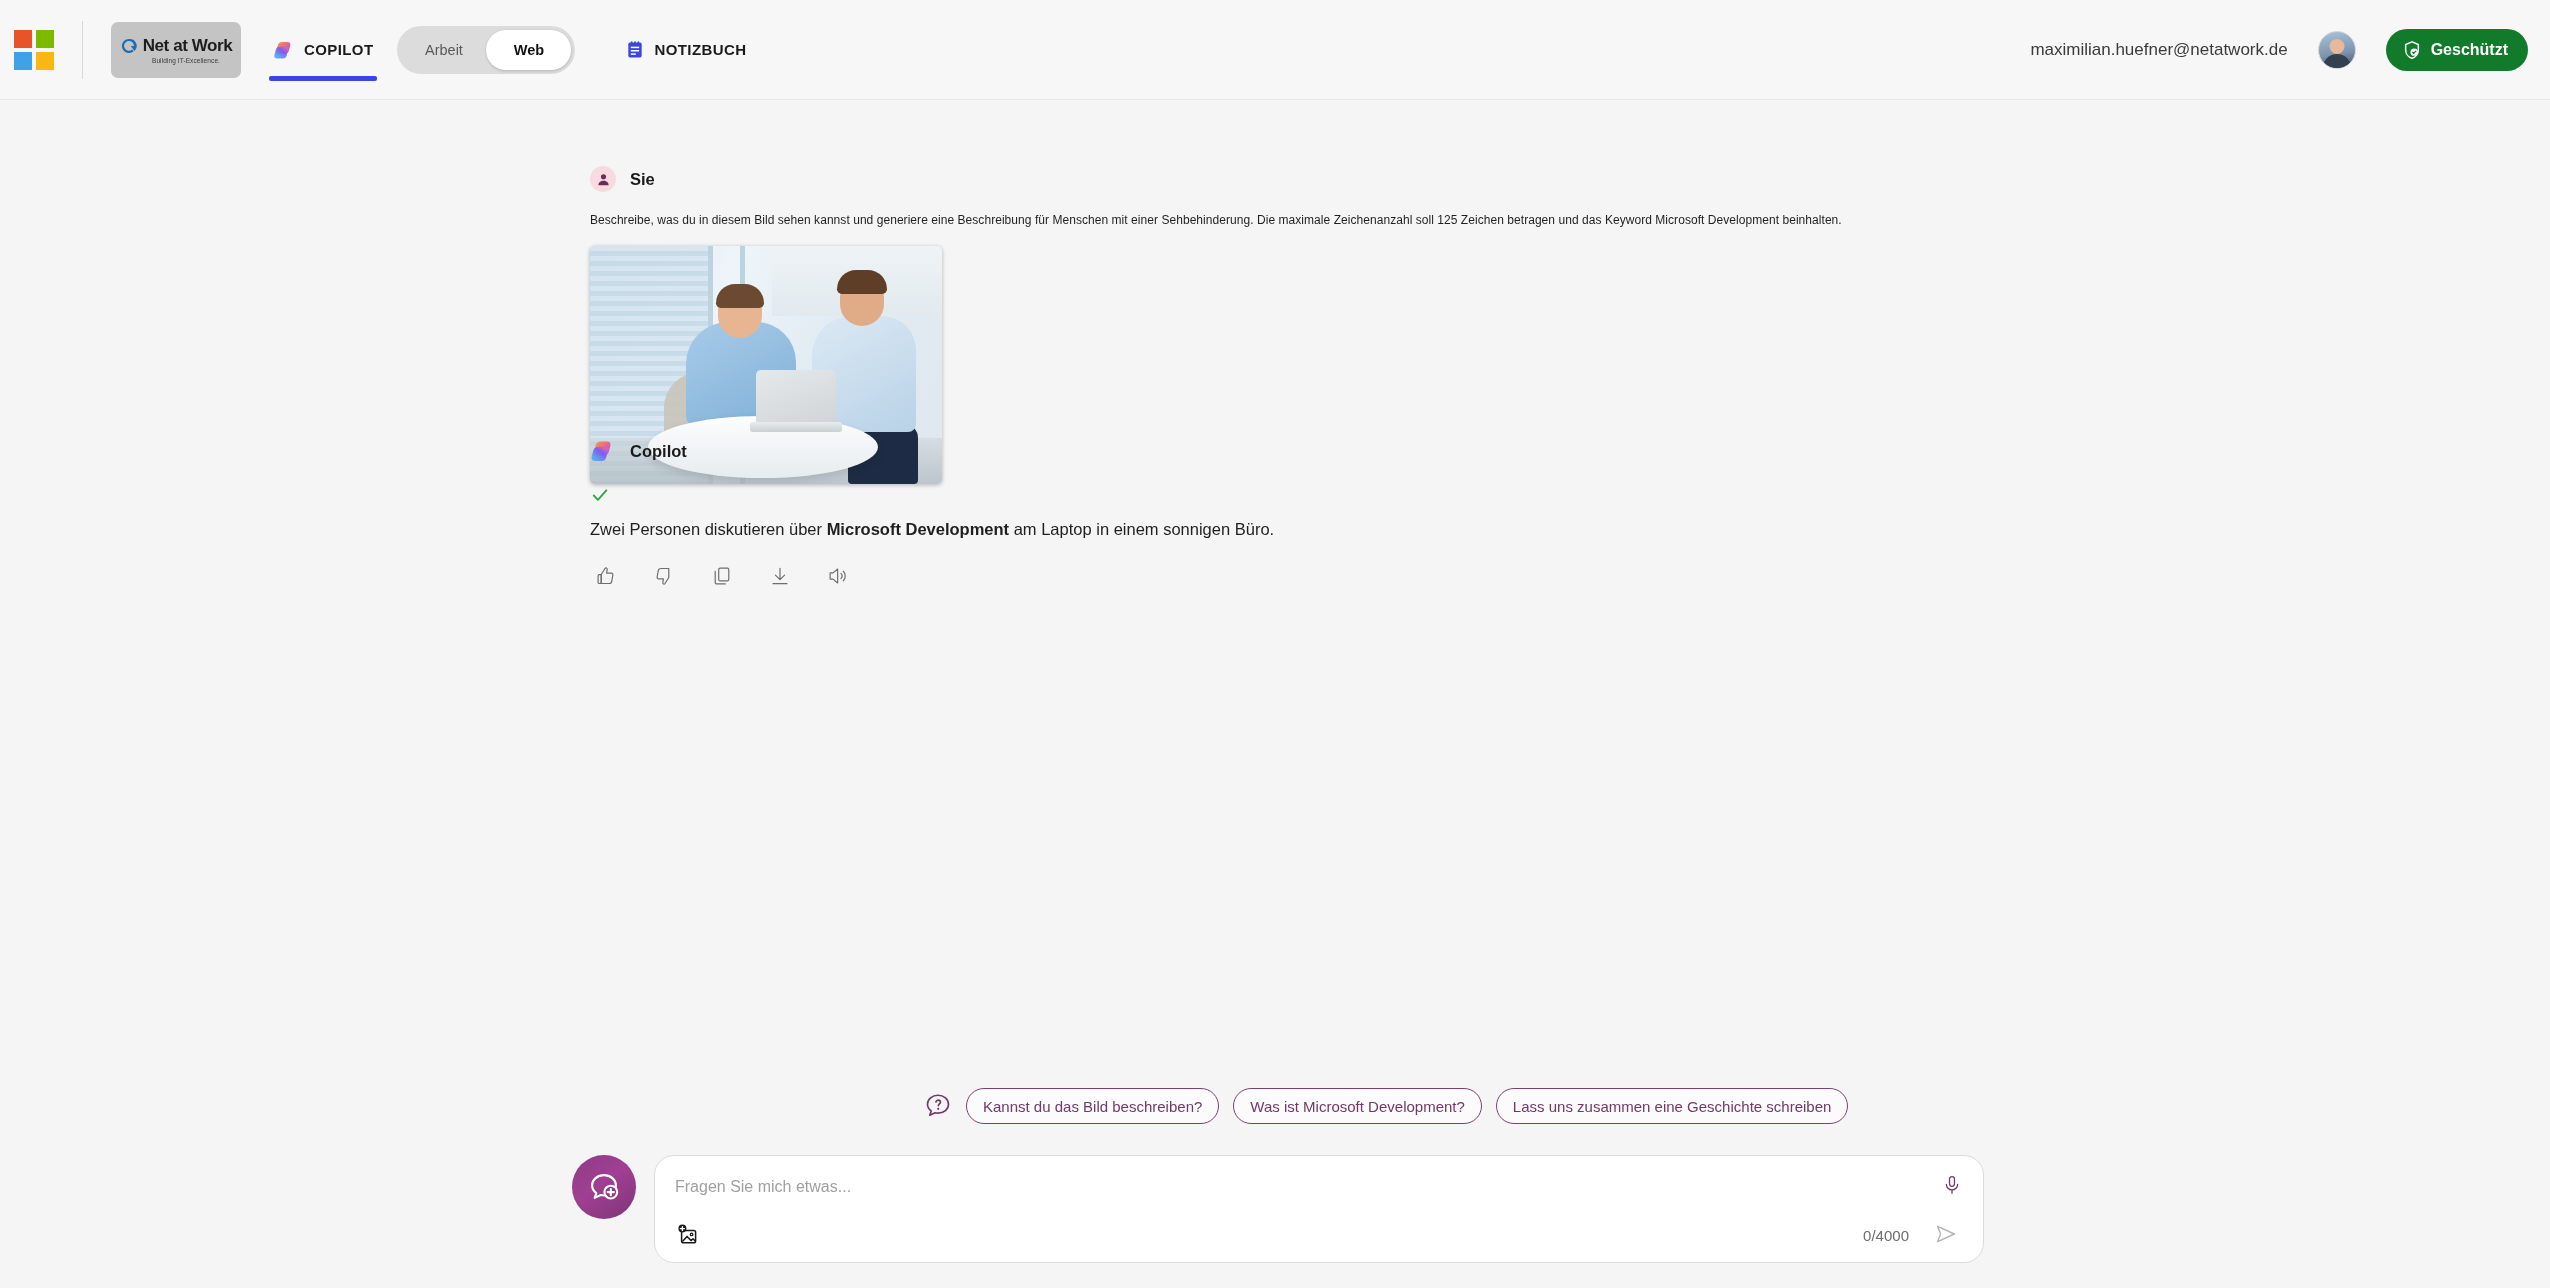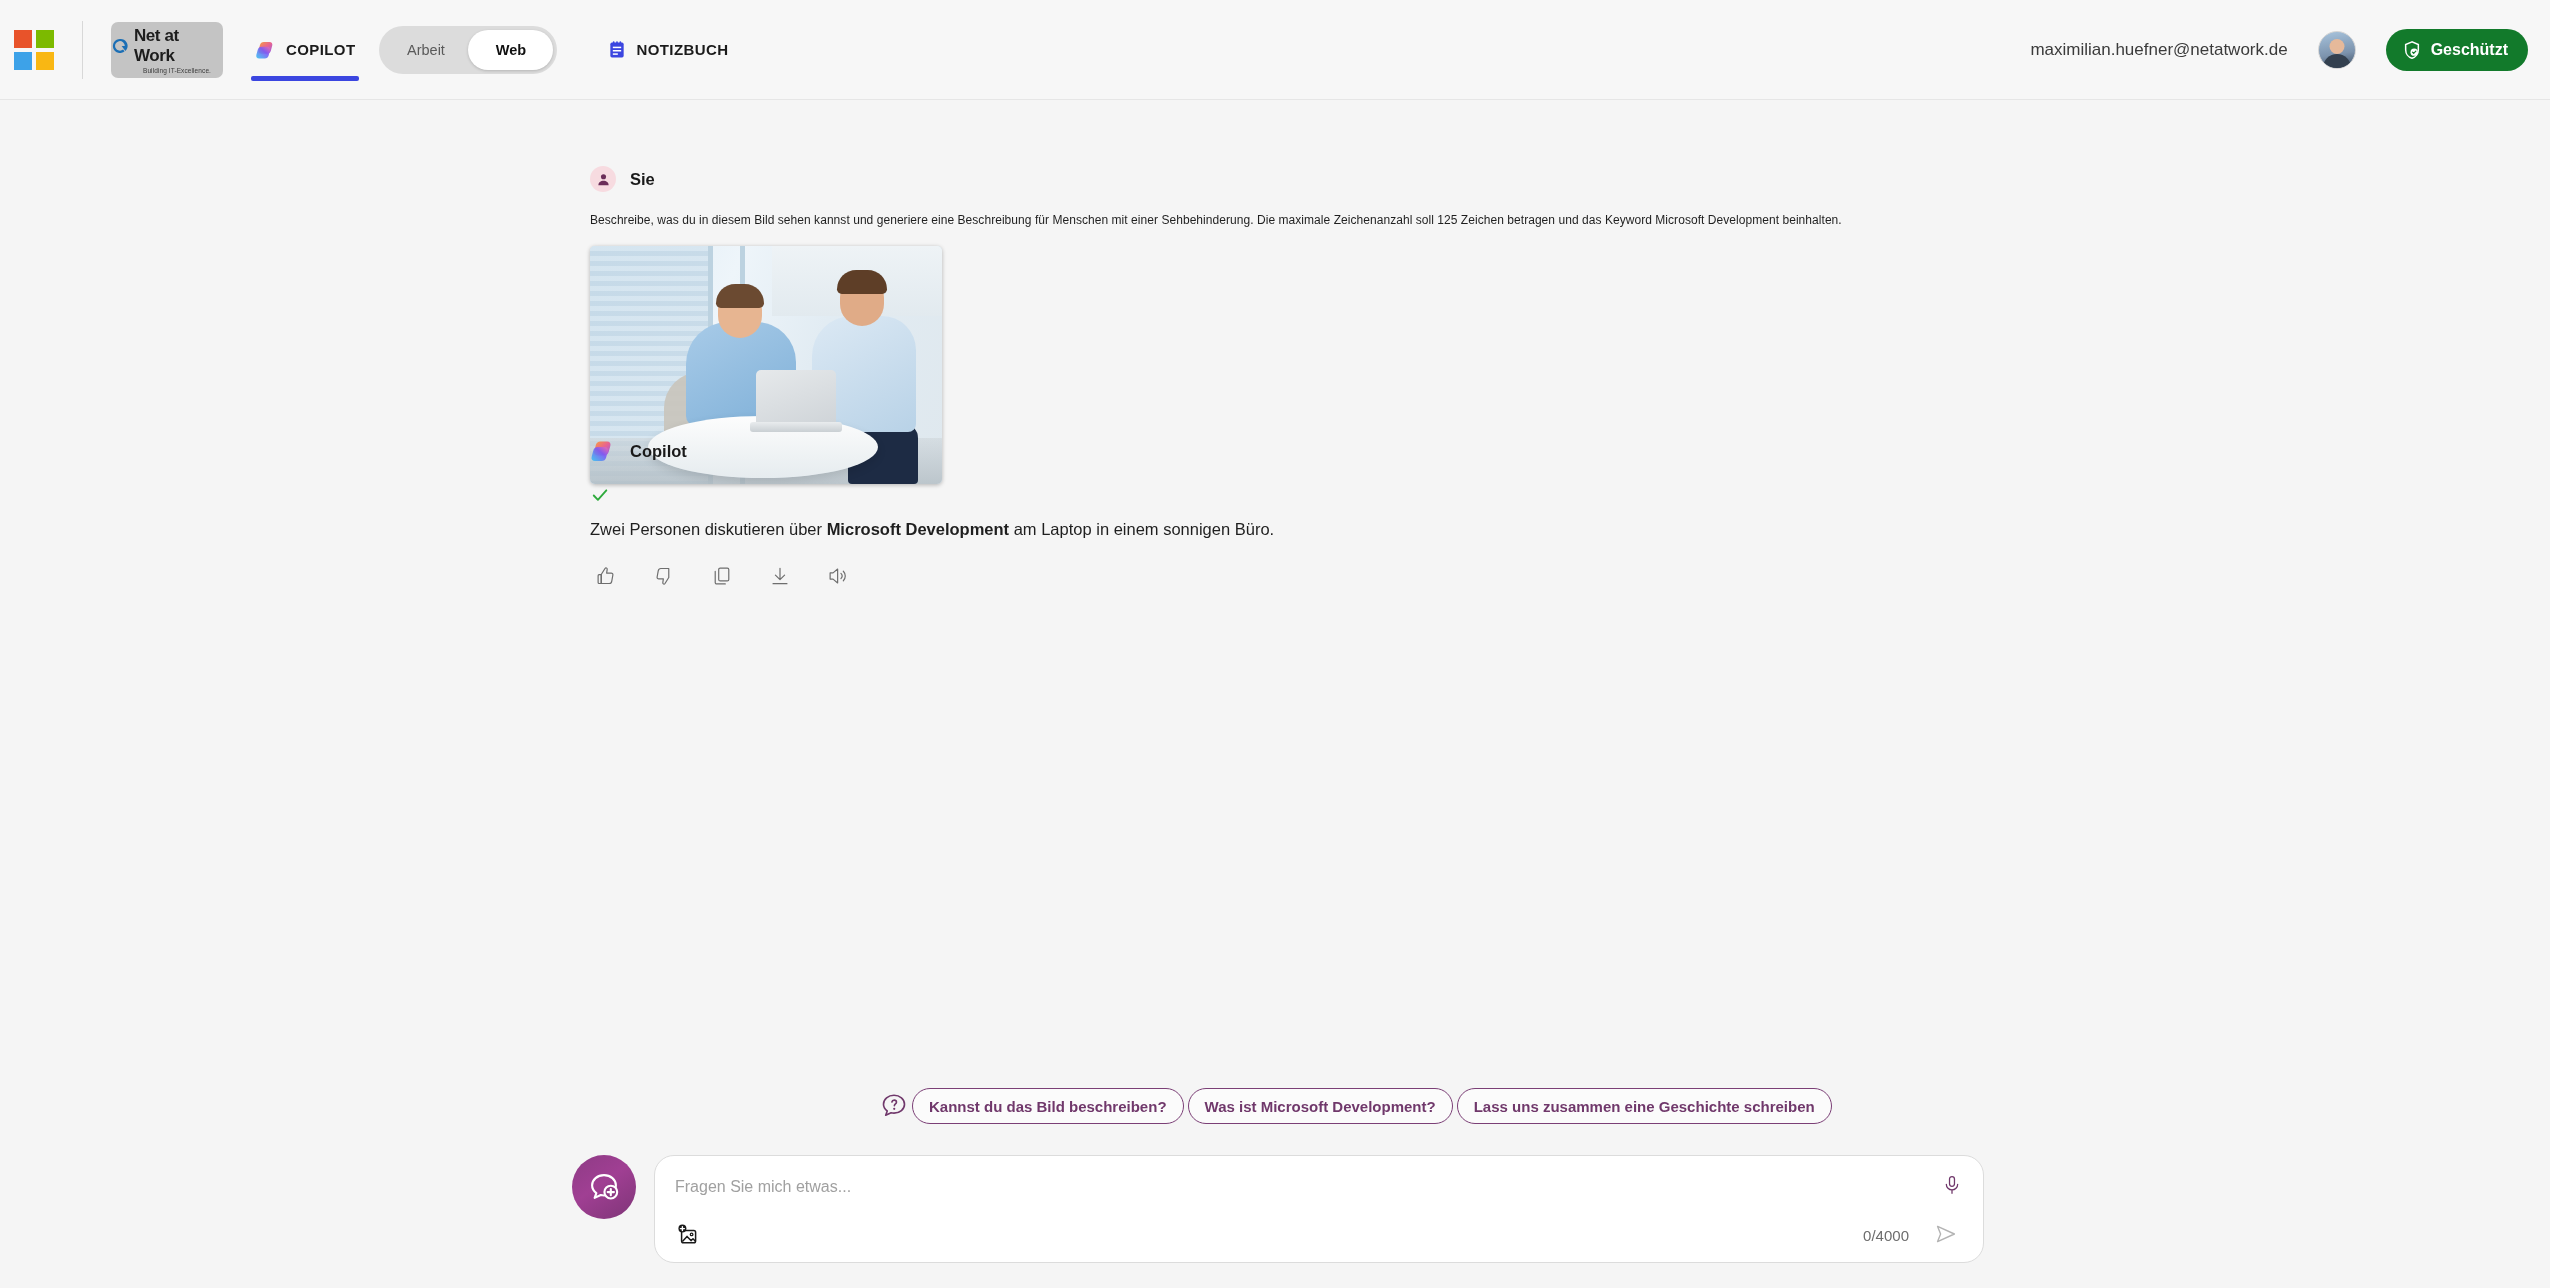--- a/index.html
+++ b/index.html
@@ -24,21 +24,21 @@
     width: 40px; height: 40px;
     display: grid; grid-template-columns: 1fr 1fr; grid-template-rows: 1fr 1fr;
     gap: 4px;
   }
   #ms-logo i { display: block; }
   .divider-v {
     width: 1px; height: 58px; background: #d8d8d8;
     margin-left: 28px; margin-right: 28px;
   }
   #naw-logo {
-    width: 112px; height: 56px;
+    width: 130px; height: 56px;
     background: #c4c4c4;
     border-radius: 7px;
     display: flex; flex-direction: column;
     align-items: center; justify-content: center;
     gap: 1px;
   }
   #naw-logo .naw-row { display: flex; align-items: center; gap: 5px; }
   #naw-logo .naw-name {
     font-size: 17px; font-weight: bold; color: #1d1d1d; letter-spacing: -0.4px;
   }
@@ -224,22 +224,22 @@
 
   #action-bar { display: flex; align-items: center; gap: 26px; }
   .act-btn {
     width: 32px; height: 32px;
     display: flex; align-items: center; justify-content: center;
     cursor: pointer; border-radius: 5px;
   }
 
   
   #suggestions {
-    position: absolute; left: 880px; top: 1088px;
-    display: flex; align-items: center; gap: 4px; font-weight: bold;
+    position: absolute; left: 924px; top: 1088px;
+    display: flex; align-items: center; gap: 14px;
   }
   .chip {
     height: 36px; border: 1px solid #7b3f76; border-radius: 18px;
     background: #fbfbfb; color: #70386b;
     font-size: 15px; display: flex; align-items: center;
     padding: 0 16px; cursor: pointer; white-space: nowrap;
   }
 
   
   #composer-wrap {

